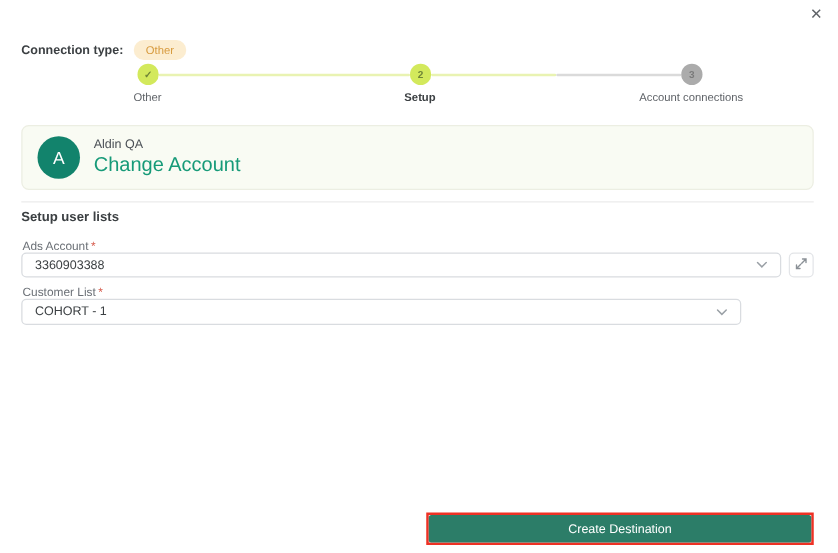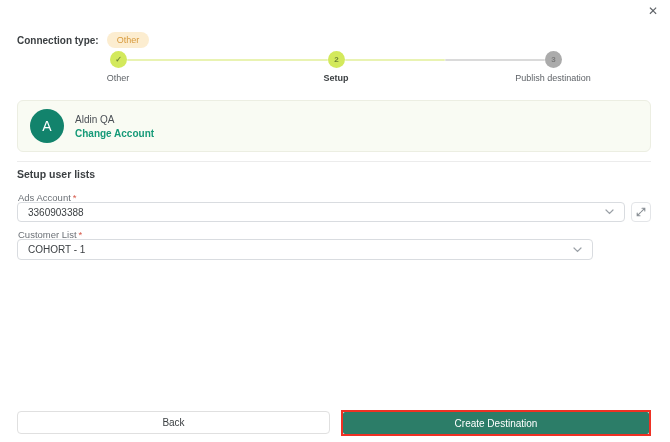--- a/index.html
+++ b/index.html
@@ -52,21 +52,21 @@
     background: #f9fbf3; border: 1px solid #eceee2; border-radius: 6px;
     display: flex; align-items: center; padding-left: 12px;
   }
   .avatar {
     width: 34px; height: 34px; border-radius: 50%; background: #12836c;
     color: #ffffff; font-size: 14px; font-weight: 500;
     display: flex; align-items: center; justify-content: center; flex: 0 0 auto;
   }
   .account-text { margin-left: 11px; display: flex; flex-direction: column; gap: 3px; }
   .account-name { font-size: 10px; color: #4a4f55; }
-  .account-link { font-size: 10px; color: #169a78; cursor: pointer; font-weight: bold; }
+  .account-link { font-size: 16px; color: #169a78; cursor: pointer; }
   
   .divider { position: absolute; left: 17px; top: 161px; width: 634px; height: 1px; background: #ececec; }
   
   .section-heading {
     position: absolute; left: 17px; top: 168px;
     font-size: 10.5px; font-weight: 700; color: #3c4043;
   }
   
   .field-label { position: absolute; left: 18px; font-size: 9.5px; color: #6b7076; }
   .req { color: #d6594a; margin-left: 2px; }
@@ -123,21 +123,21 @@
     </div>
     <div class="step-circle circle-lime" style="left:311px;">
       <span>2</span>
     </div>
     <div class="step-circle circle-gray" style="left:528px;">
       <span>3</span>
     </div>
 
     <div class="step-label" style="left:101px;">Other</div>
     <div class="step-label active" style="left:319px;">Setup</div>
-    <div class="step-label" style="left:536px;">Publish destination</div>
+    <div class="step-label" style="left:536px;">Account connections</div>
   </div>
 
   <div class="account-card">
     <div class="avatar">A</div>
     <div class="account-text">
       <span class="account-name">Aldin QA</span>
       <span class="account-link">Change Account</span>
     </div>
   </div>
 
@@ -169,18 +169,17 @@
   </div>
   <div class="select-box" style="top:239px; width:576px; height:21px;">
     <span class="select-value">COHORT - 1</span>
     <span class="chev">
       <svg width="9" height="6" viewBox="0 0 9 6">
           <path d="M1 1l3.5 3.5L8 1" stroke="#9aa0a6" stroke-width="1.2" fill="none" stroke-linecap="round"></path>
         </svg>
     </span>
   </div>
 
-  <button class="back-btn">Back</button>
   <div class="create-wrap">
     <button class="create-btn">Create Destination</button>
   </div>
 
 </div>
 
 </body></html>

